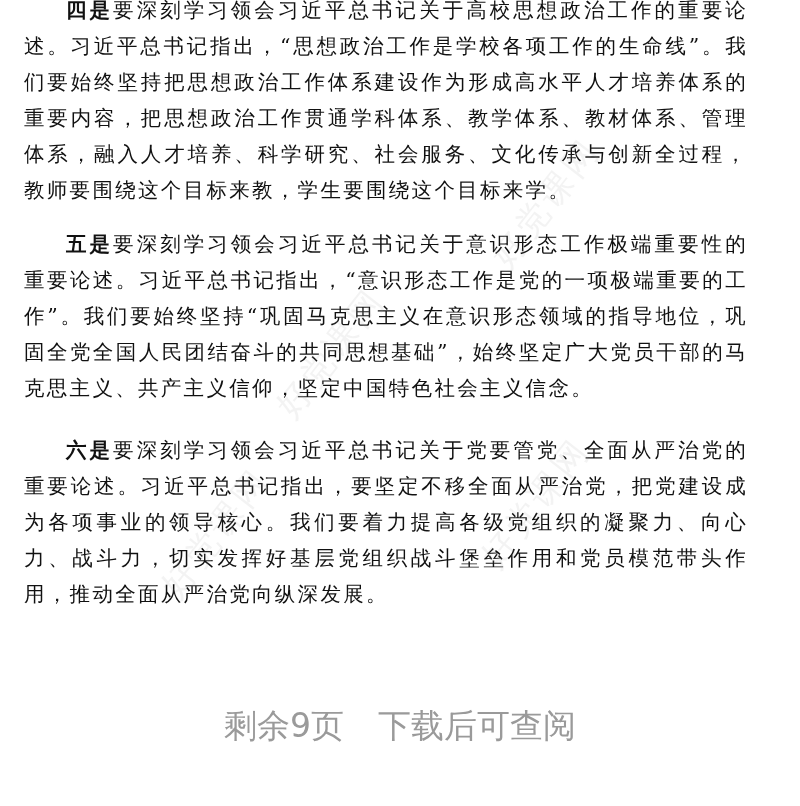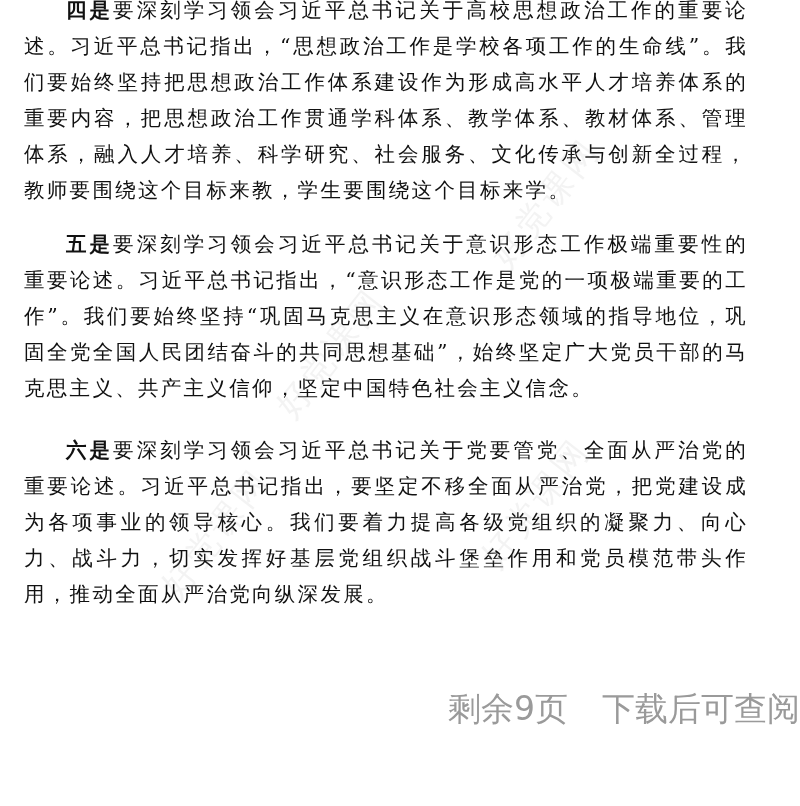--- a/index.html
+++ b/index.html
@@ -54,22 +54,22 @@
     }
     #wm-1 { left: 470px; top: 180px; }
     #wm-2 { left: 255px; top: 330px; }
     #wm-3 { left: 140px; top: 510px; }
     #wm-4 { left: 460px; top: 480px; }
 
     .more-pages {
       position: absolute;
       left: 0;
       width: 800px;
-      top: 687px;
-      text-align: right;
+      top: 704px;
+      text-align: center;
       font-family: "DejaVu Sans", "Liberation Sans", sans-serif;
       font-size: 33px;
       color: #9a9a9a;
       letter-spacing: 0px;
     }
     .more-pages span {
       cursor: pointer;
     }
     .more-pages .gap {
       display: inline-block;

